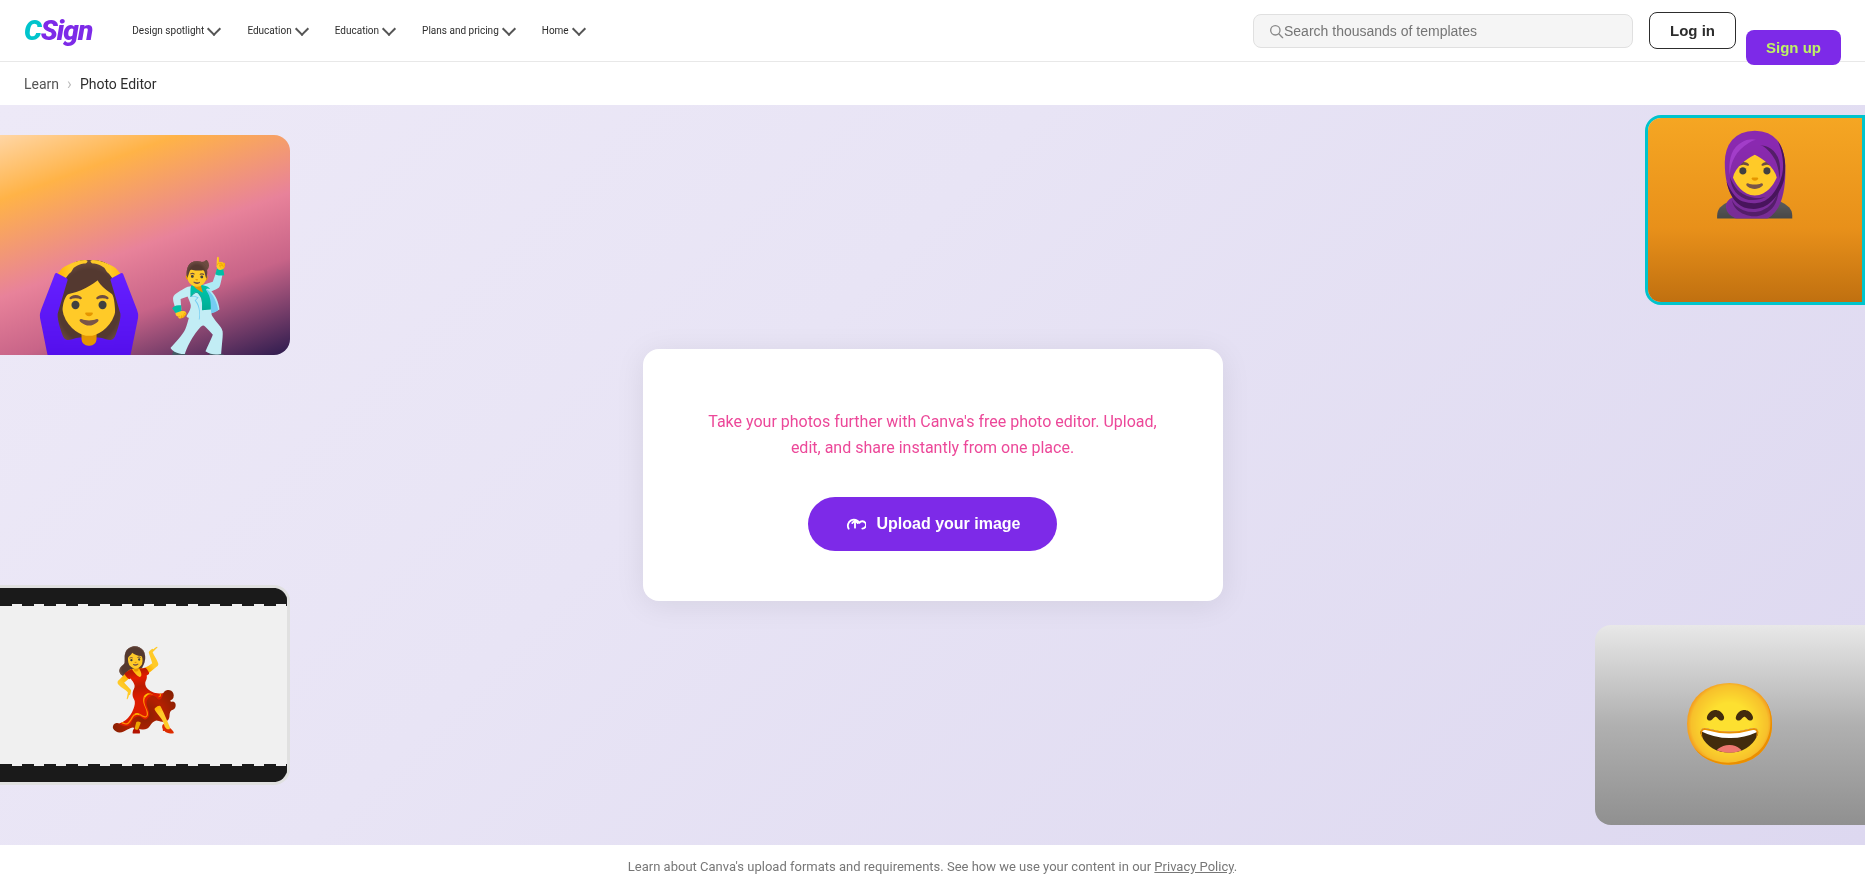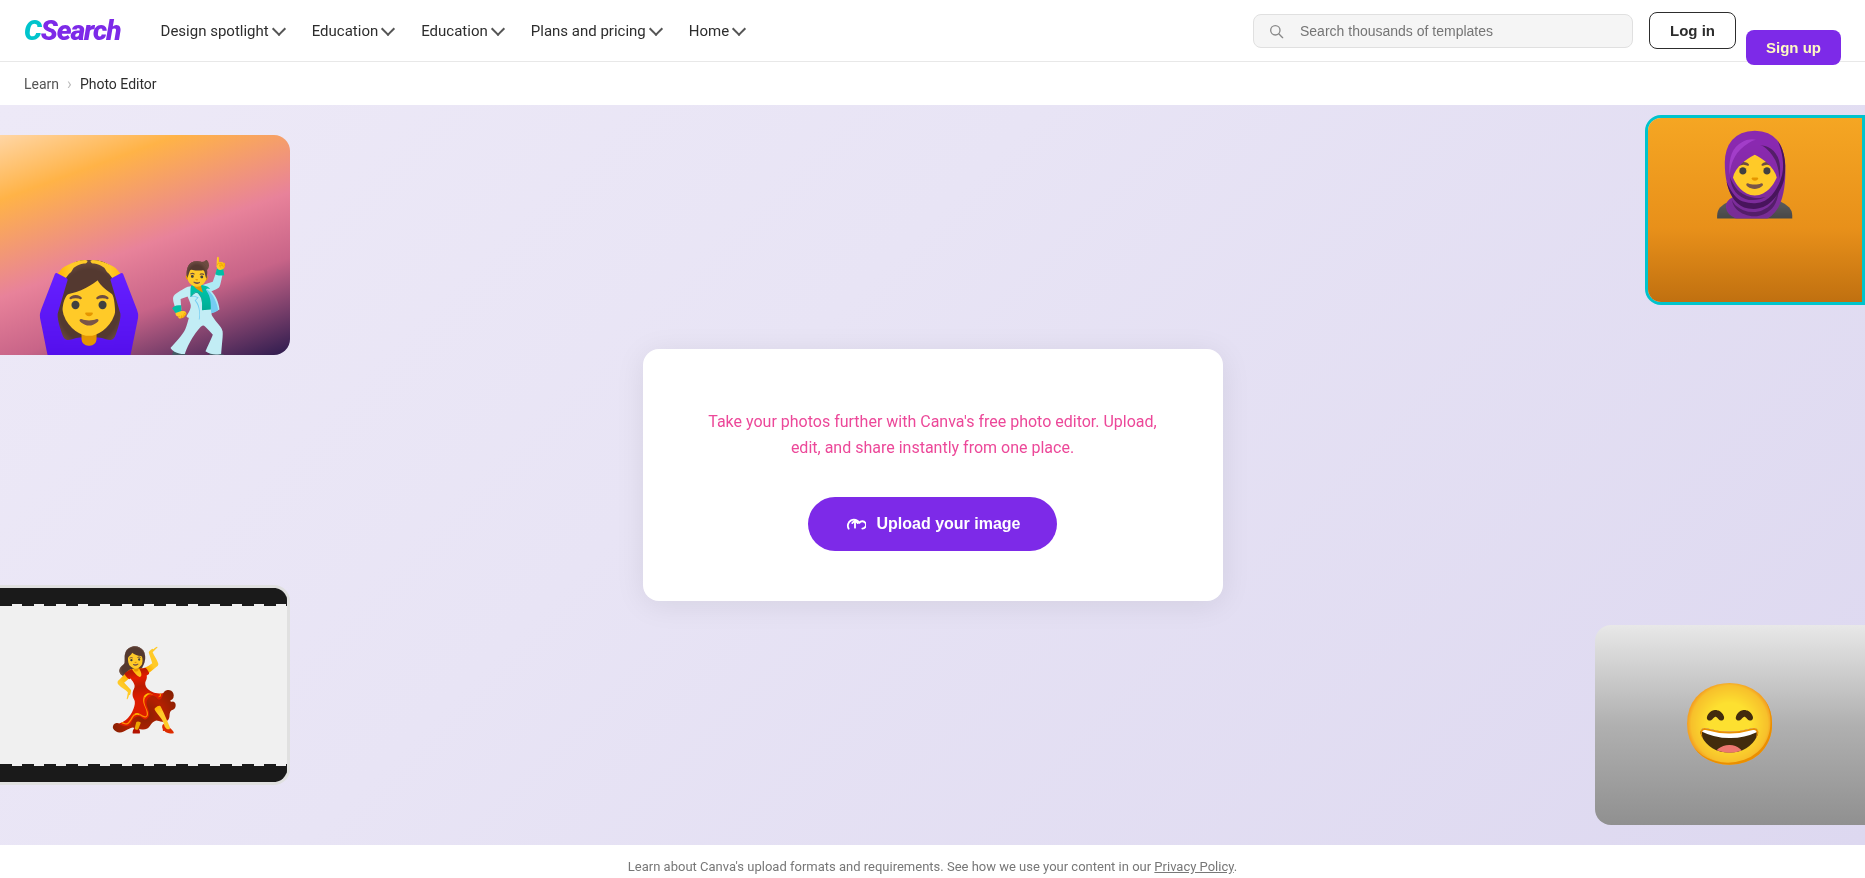--- a/index.html
+++ b/index.html
@@ -20,21 +20,21 @@
       display: flex;
       align-items: center;
       gap: 4px;
       flex: 1;
     }
     .nav-item {
       display: flex;
       align-items: center;
       gap: 5px;
       padding: 8px 12px;
-      font-size: 15px;
+      font-size: 10px;
       color: #2d2d2d;
       cursor: pointer;
       border-radius: 6px;
       white-space: nowrap;
     }
     .nav-chevron {
       width: 10px;
       height: 10px;
       border-right: 2px solid #555;
       border-bottom: 2px solid #555;
@@ -42,21 +42,21 @@
       display: inline-block;
       margin-top: -3px;
     }
     .nav-search {
       display: flex;
       align-items: center;
       background: #f5f5f5;
       border: 1.5px solid #e0e0e0;
       border-radius: 8px;
       padding: 8px 14px;
-      gap: 16px;
+      gap: 0;
       width: 380px;
       margin-right: 16px;
     }
     .nav-search input {
       border: none;
       background: transparent;
       font-size: 14px;
       color: #555;
       outline: none;
       width: 100%;
@@ -71,21 +71,21 @@
       font-size: 15px;
       font-weight: 600;
       cursor: pointer;
       color: #2d2d2d;
     }
     .btn-signup {
       padding: 9px 20px;
       border: none;
       border-radius: 8px;
       background: #7d2ae8;
-      color: #fef9c3;
+      color: #bef264;
       font-size: 15px;
       font-weight: 600;
       cursor: pointer;
       margin-top: 33px;
     }
 
     
     .breadcrumb {
       display: flex;
       align-items: center;
@@ -266,21 +266,21 @@
       background: repeating-linear-gradient(to right, #1a1a1a 0px, #1a1a1a 12px, transparent 12px, transparent 22px);
     }
     .filmstrip::before { top: 0; }
     .filmstrip::after { bottom: 0; }
   </style>
 </head>
 <body>
 
 <nav>
   <div style="font-size:28px;font-weight:900;font-style:italic;color:#7d2ae8;margin-right:28px;cursor:pointer;letter-spacing:-1px;">
-    <span style="color:#00c4cc;">C</span><span style="color:#7d2ae8;">Search</span>
+    <span style="color:#00c4cc;">C</span><span style="color:#7d2ae8;">Sign</span>
   </div>
 
   <div class="nav-items">
     <div class="nav-item">
       <span>Design spotlight</span>
       <span class="nav-chevron"></span>
     </div>
     <div class="nav-item">
       <span>Education</span>
       <span class="nav-chevron"></span>

